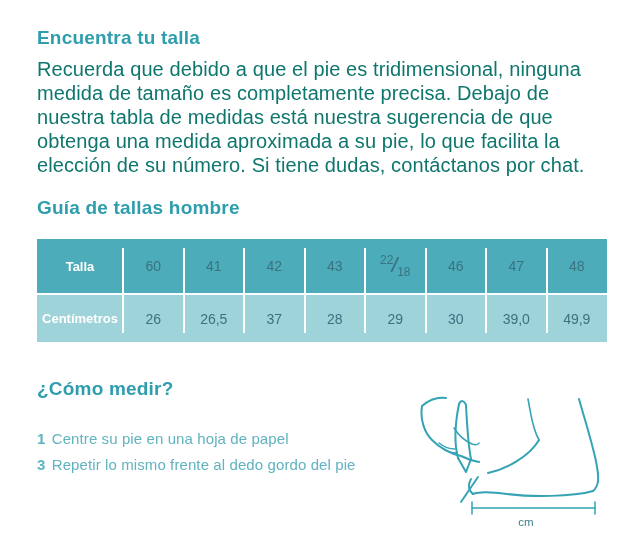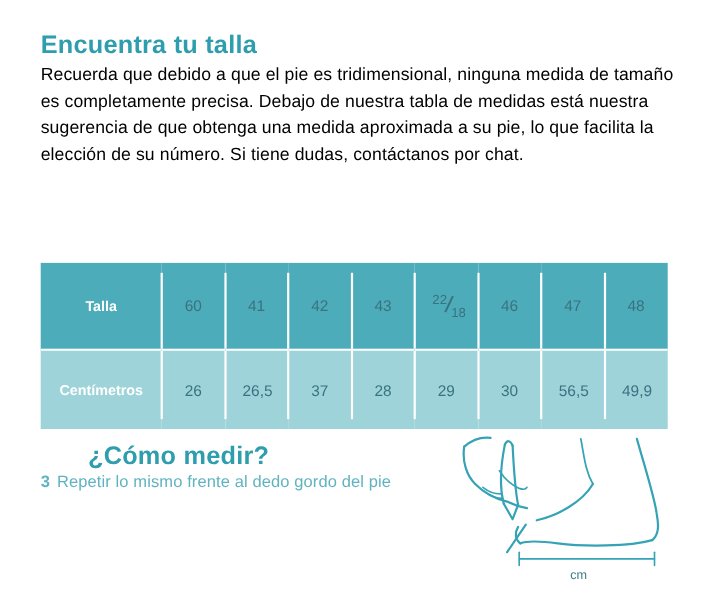--- a/index.html
+++ b/index.html
@@ -8,38 +8,38 @@
     width: 643px;
     height: 540px;
     background: #ffffff;
     font-family: "Liberation Sans", sans-serif;
     overflow: hidden;
   }
   .section-title {
     position: absolute;
     left: 37px;
     margin: 0;
-    font-size: 23px;
+    font-size: 19px;
     font-weight: bold;
     color: #2e9dad;
     letter-spacing: 0.2px;
   }
   #title-find   { top: 27px; }
   #title-guide  { top: 197px; }
-  #title-how    { top: 401px; margin-left: 43px; }
+  #title-how    { top: 378px; }
 
   .intro-paragraph {
     position: absolute;
     left: 37px;
     top: 57px;
     width: 578px;
     margin: 0;
-    font-size: 16px;
+    font-size: 20px;
     line-height: 24px;
-    color: #000000;
+    color: #0f766e;
     letter-spacing: 0.1px;
   }
 
   
   .size-table-wrap {
     position: absolute;
     left: 37px;
     top: 239px;
   }
   table.size-table {
@@ -47,21 +47,21 @@
     border-spacing: 0;
     table-layout: fixed;
     width: 570px;
   }
   table.size-table td {
     position: relative;
     text-align: center;
     vertical-align: middle;
     font-size: 14px;
     color: #3a7380;
-    padding: 16px;
+    padding: 4px;
   }
   table.size-table td.label-cell {
     width: 78px;
     color: #ffffff;
     font-weight: bold;
     font-size: 13px;
   }
   tr.row-header td { background: #4cacba; height: 46px; border-bottom: 2px solid #ffffff; }
   tr.row-values td { background: #9dd3d9; height: 39px; }
   
@@ -102,20 +102,21 @@
 </style>
 </head>
 <body>
 
 <div class="page">
 
   <h2 class="section-title" id="title-find">Encuentra tu talla</h2>
 
   <p class="intro-paragraph">Recuerda que debido a que el pie es tridimensional, ninguna medida de tamaño es completamente precisa. Debajo de nuestra tabla de medidas está nuestra sugerencia de que obtenga una medida aproximada a su pie, lo que facilita la elección de su número. Si tiene dudas, contáctanos por chat.</p>
 
+  <h2 class="section-title" id="title-guide">Guía de tallas hombre</h2>
 
   <div class="size-table-wrap">
     <table class="size-table">
       <tbody id="size-table-body">
           <tr class="row-header">
             <td class="label-cell">Talla</td>
             <td>60</td>
             <td>41</td>
             <td>42</td>
             <td>43</td>
@@ -125,30 +126,31 @@
             <td>48</td>
           </tr>
           <tr class="row-values">
             <td class="label-cell">Centímetros</td>
             <td>26</td>
             <td>26,5</td>
             <td>37</td>
             <td>28</td>
             <td>29</td>
             <td>30</td>
-            <td>56,5</td>
+            <td>39,0</td>
             <td>49,9</td>
           </tr>
         </tbody>
     </table>
   </div>
 
   <h2 class="section-title" id="title-how">¿Cómo medir?</h2>
 
   <div class="steps" id="steps">
+      <div class="step"><b>1</b> Centre su pie en una hoja de papel</div>
       <div class="step"><b>3</b> Repetir lo mismo frente al dedo gordo del pie</div>
     </div>
 
   <svg class="foot-illustration" width="225" height="150" viewBox="406 388 225 150">
     <g fill="none" stroke="#35a3b5" stroke-width="2" stroke-linecap="round" stroke-linejoin="round">
 
       <path d="M 526,399 C 529,414 530,428 537,440" stroke-width="1.6"></path>
 
       <path d="M 537,440 C 527,457 504,469 486,473" stroke-width="2"></path>
 

